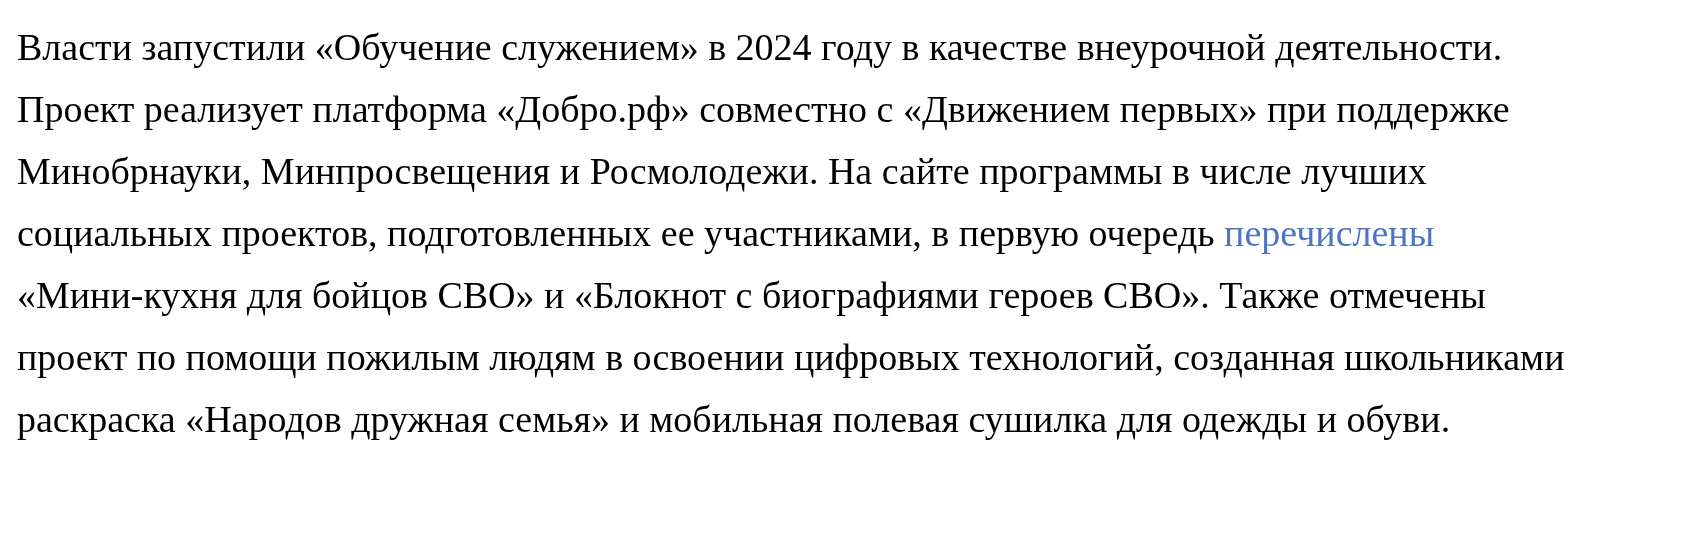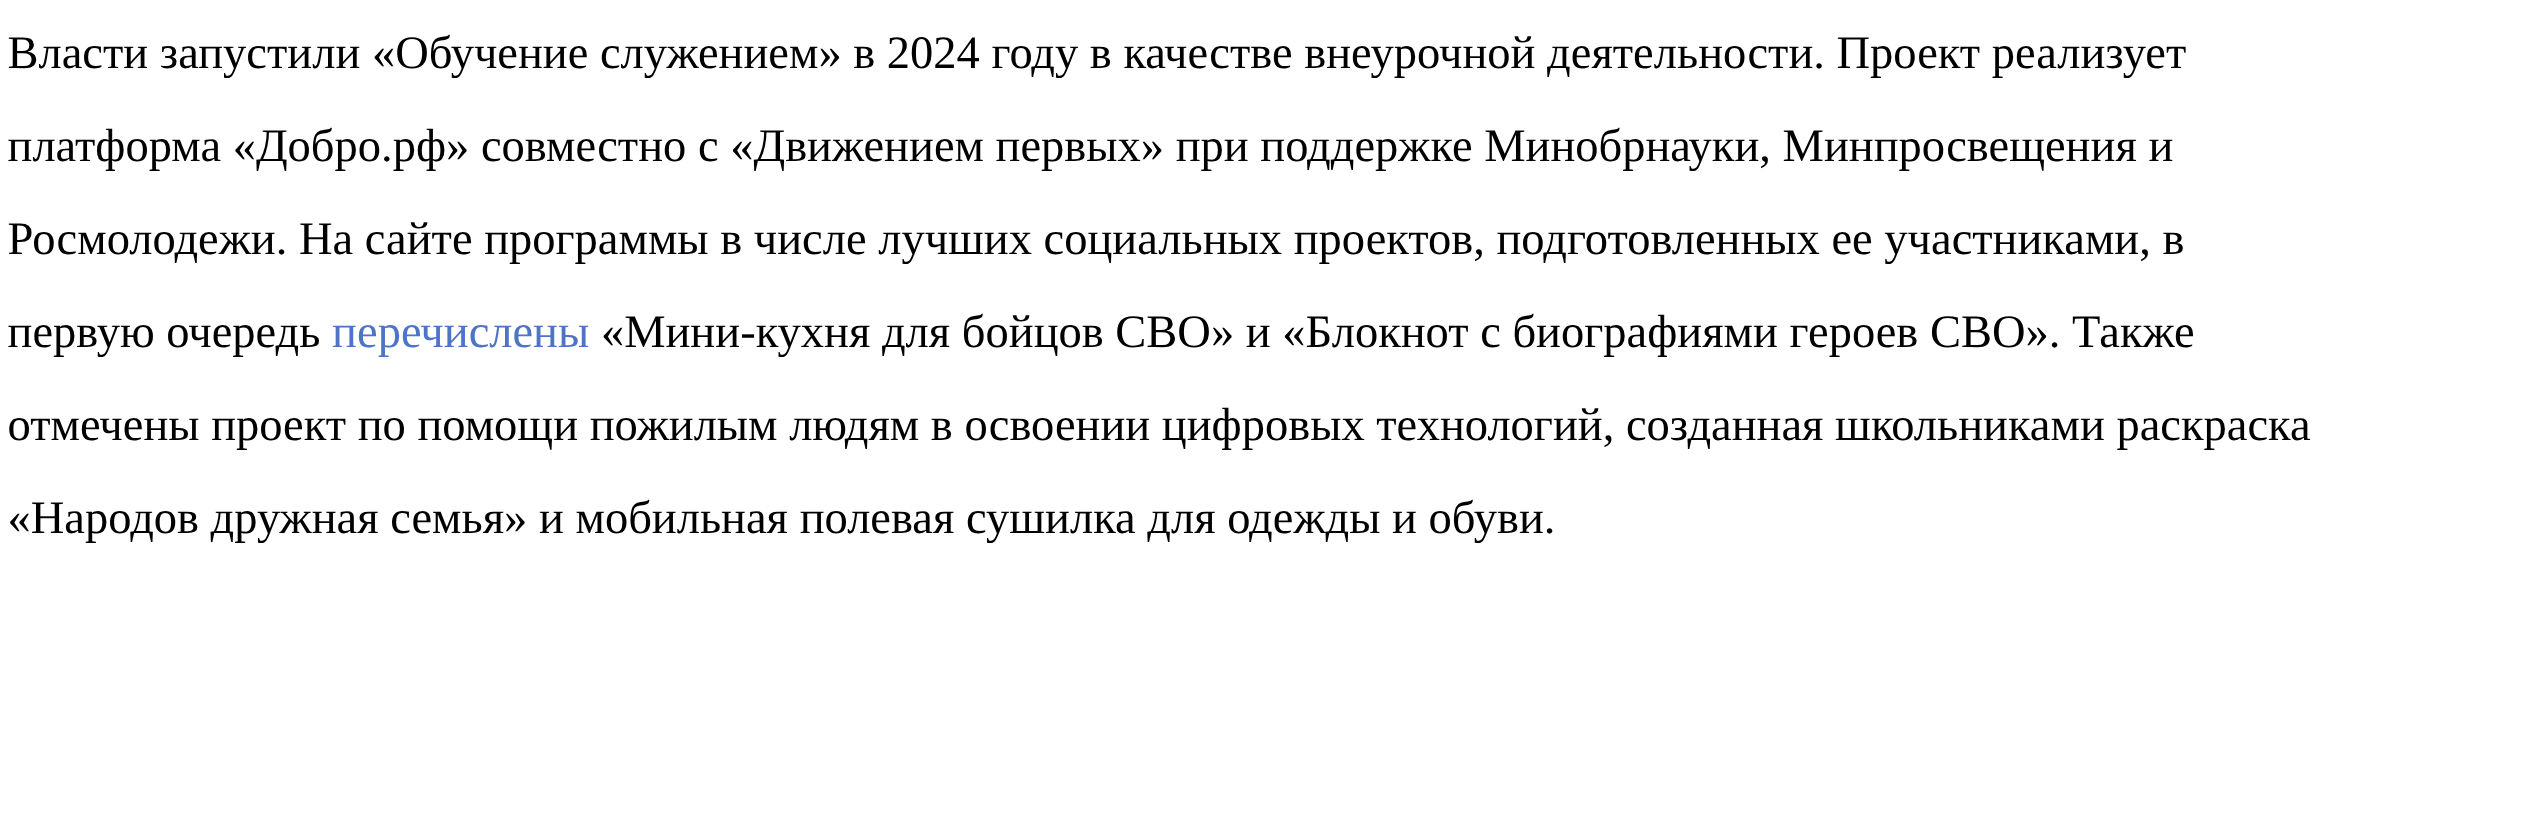--- a/index.html
+++ b/index.html
@@ -17,23 +17,23 @@
     width: 1693px;
     height: 548px;
     overflow: hidden;
     font-family: "Liberation Serif", "DejaVu Serif", serif;
     color: var(--color-text);
   }
   .article-body {
     padding: 4px 0 0 5px;
   }
   .article-paragraph {
-    margin: 0;
+    margin: 12px;
     max-width: 1548px;
-    font-size: 31px;
+    font-size: 38px;
     line-height: 62px;
     font-weight: 400;
     letter-spacing: 0;
   }
   .inline-link {
     color: var(--color-link);
     text-decoration: none;
     cursor: pointer;
   }
 </style>

